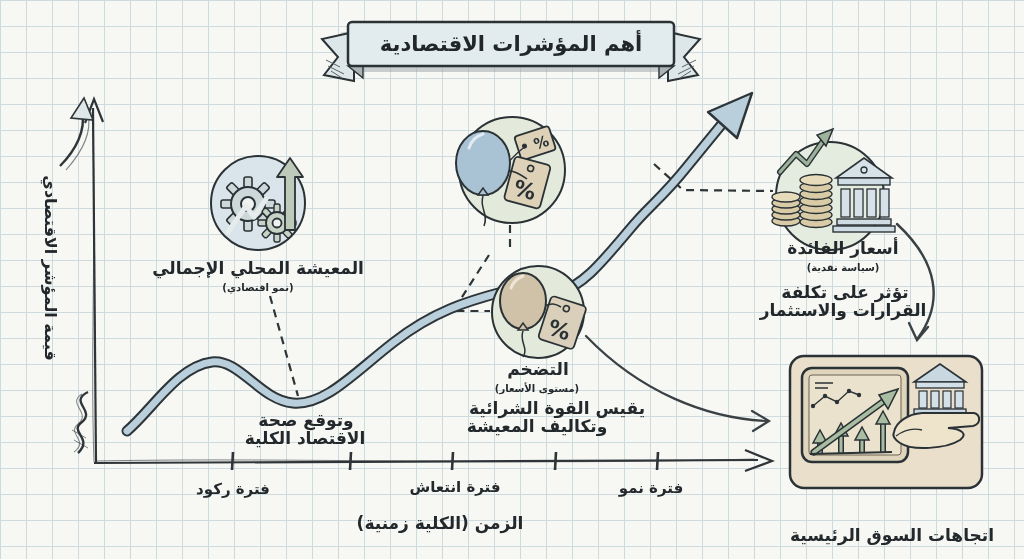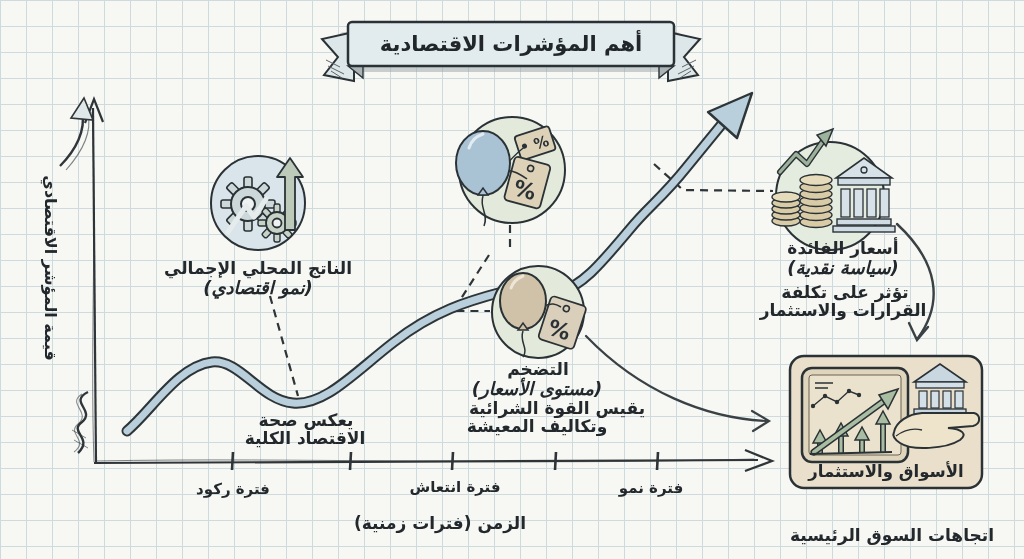--- a/index.html
+++ b/index.html
@@ -10,21 +10,21 @@
       linear-gradient(#cddbdf 1px, transparent 1px),
       linear-gradient(90deg, #cddbdf 1px, transparent 1px);
     background-size:26px 26px;
     font-family:"DejaVu Sans", sans-serif;
     color:#23282c;
   }
   .canvas svg{position:absolute;left:0;top:0;}
   .lbl{position:absolute;transform:translate(-50%,-50%);white-space:nowrap;text-align:center;direction:rtl;}
   .banner-title{font-size:21px;font-weight:bold;color:#20262a;}
   .h1{font-size:17px;font-weight:bold;}
-  .h2{font-size:18px;font-weight:bold;font-style:italic;}
+  .h2{font-size:10px;font-weight:bold;}
   .note{font-size:17px;font-weight:600;line-height:1.35;}
   .tick{font-size:15px;font-weight:bold;}
   .axis{font-size:17px;font-weight:bold;}
   .ylab{transform:translate(-50%,-50%) rotate(90deg);font-size:16px;font-weight:bold;}
   .boxlab{font-size:16.5px;font-weight:bold;}
 </style>
 </head>
 <body>
 
 <div class="canvas">
@@ -233,37 +233,36 @@
       <rect x="914" y="409" width="52" height="5" fill="#c9d7e1" stroke-width="1.3"></rect>
     </g>
     <path d="M894,432 C896,422 908,414 922,413 L974,413 C981,415 981,424 973,426 L948,428 C962,429 968,434 960,440 C946,449 912,451 900,443 C894,439 892,436 894,432 Z" fill="#eee3cb" stroke="#2b3236" stroke-width="2"></path>
     <path d="M896,436 C904,430 914,428 922,430" fill="none" stroke="#2b3236" stroke-width="1.3"></path>
   </g>
 </svg>
 
   <div class="lbl banner-title" style="left:511px;top:44px;">أهم المؤشرات الاقتصادية</div>
 
   <div class="lbl ylab" style="left:50px;top:268px;">قيمة المؤشر الاقتصادي</div>
-  <div class="lbl axis" style="left:440px;top:523px;">الزمن (فترات زمنية)</div>
+  <div class="lbl axis" style="left:440px;top:523px;">الزمن (الكلية زمنية)</div>
 
   <div class="lbl tick" style="left:233px;top:489px;">فترة ركود</div>
   <div class="lbl tick" style="left:455px;top:487px;">فترة انتعاش</div>
   <div class="lbl tick" style="left:651px;top:488px;">فترة نمو</div>
 
-  <div class="lbl h1" style="left:258px;top:268px;">الناتج المحلي الإجمالي</div>
+  <div class="lbl h1" style="left:258px;top:268px;">المعيشة المحلي الإجمالي</div>
   <div class="lbl h2" style="left:258px;top:287px;">(نمو اقتصادي)</div>
-  <div class="lbl note" style="left:306px;top:420px;">يعكس صحة</div>
+  <div class="lbl note" style="left:306px;top:420px;">وتوقع صحة</div>
   <div class="lbl note" style="left:305px;top:438px;text-align:center;">الاقتصاد الكلية</div>
 
   <div class="lbl h1" style="left:538px;top:369px;">التضخم</div>
   <div class="lbl h2" style="left:537px;top:388px;">(مستوى الأسعار)</div>
   <div class="lbl note" style="left:535px;top:408px;padding-left:44px;">يقيس القوة الشرائية</div>
   <div class="lbl note" style="left:537px;top:426px;">وتكاليف المعيشة</div>
 
   <div class="lbl h1" style="left:843px;top:248px;">أسعار الفائدة</div>
   <div class="lbl h2" style="left:843px;top:267px;">(سياسة نقدية)</div>
   <div class="lbl note" style="left:845px;top:292px;">تؤثر على تكلفة</div>
   <div class="lbl note" style="left:843px;top:310px;">القرارات والاستثمار</div>
 
-  <div class="lbl boxlab" style="left:886px;top:471px;">الأسواق والاستثمار</div>
   <div class="lbl note" style="left:892px;top:535px;">اتجاهات السوق الرئيسية</div>
 
 </div>
 
 </body></html>

